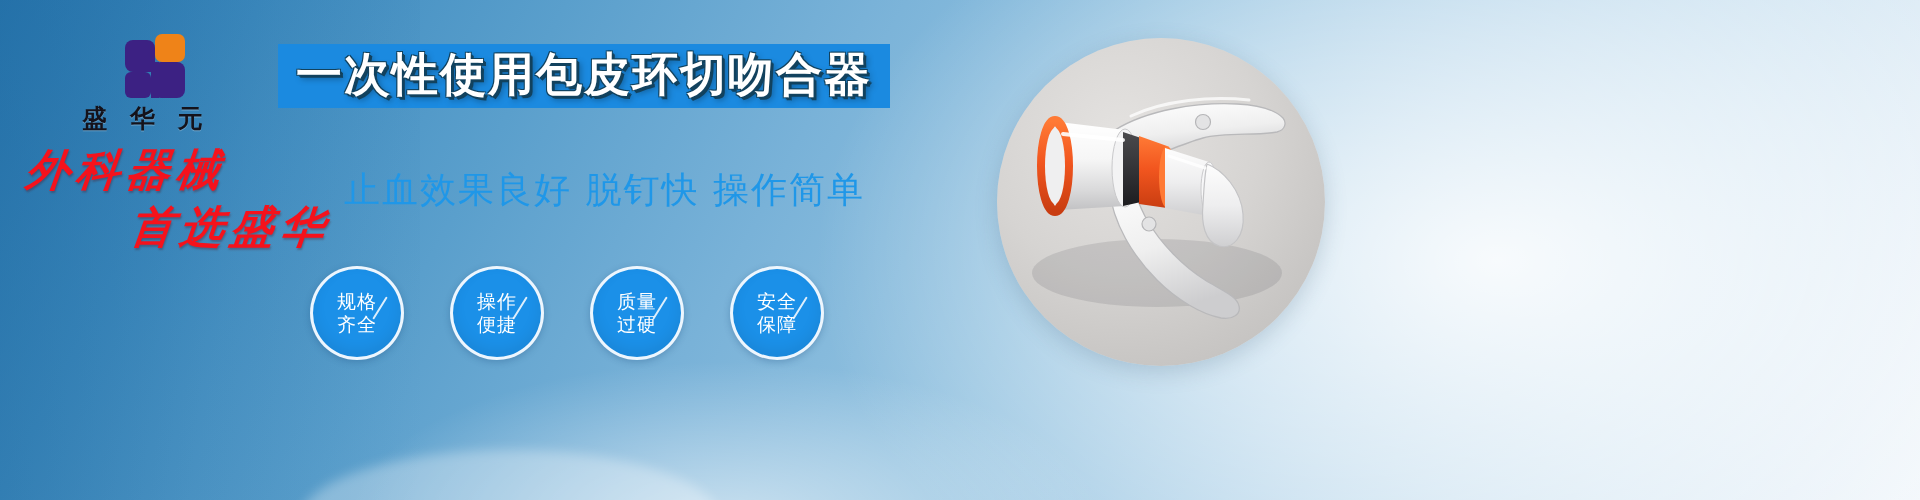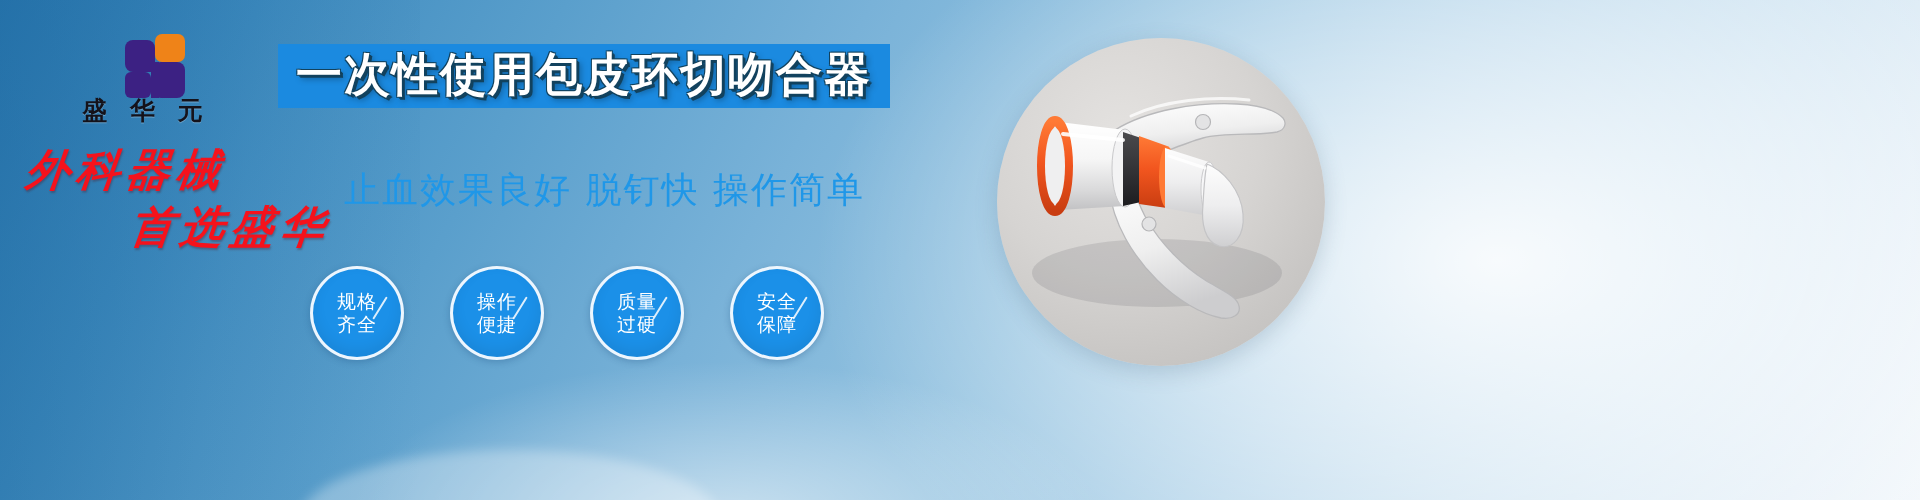--- a/index.html
+++ b/index.html
@@ -45,21 +45,21 @@
   #logo-mark {
     position:relative; width:74px; height:64px; margin:0 auto;
   }
   .lm { position:absolute; background:#3c2183; }
   .lm-a { left:16px;  top:12px;  width:30px; height:32px; border-radius:8px 8px 4px 8px; }
   .lm-b { left:46px;  top:6px;   width:30px; height:28px; border-radius:7px; background:#ef8318; }
   .lm-c { left:16px;  top:44px;  width:26px; height:26px; border-radius:6px; }
   .lm-d { left:44px;  top:34px;  width:32px; height:36px; border-radius:8px; }
   .lm-e { left:42px;  top:34px;  width:8px;  height:36px; }
   #logo-text {
-    margin-top:2px;
+    margin-top:10px;
     font-family:"DejaVu Sans", sans-serif;
     font-size:25px; font-weight:700; color:#14121a;
     letter-spacing:7px; white-space:nowrap;
     text-shadow:0 1px 0 rgba(255,255,255,0.25);
   }
 
   
   #title-bar {
     position:absolute; left:278px; top:44px;
     background:#1b8ae0;

